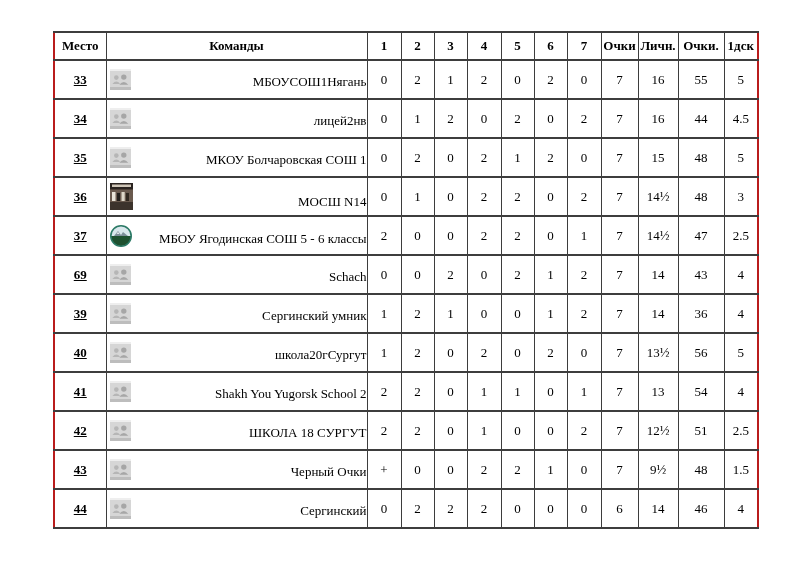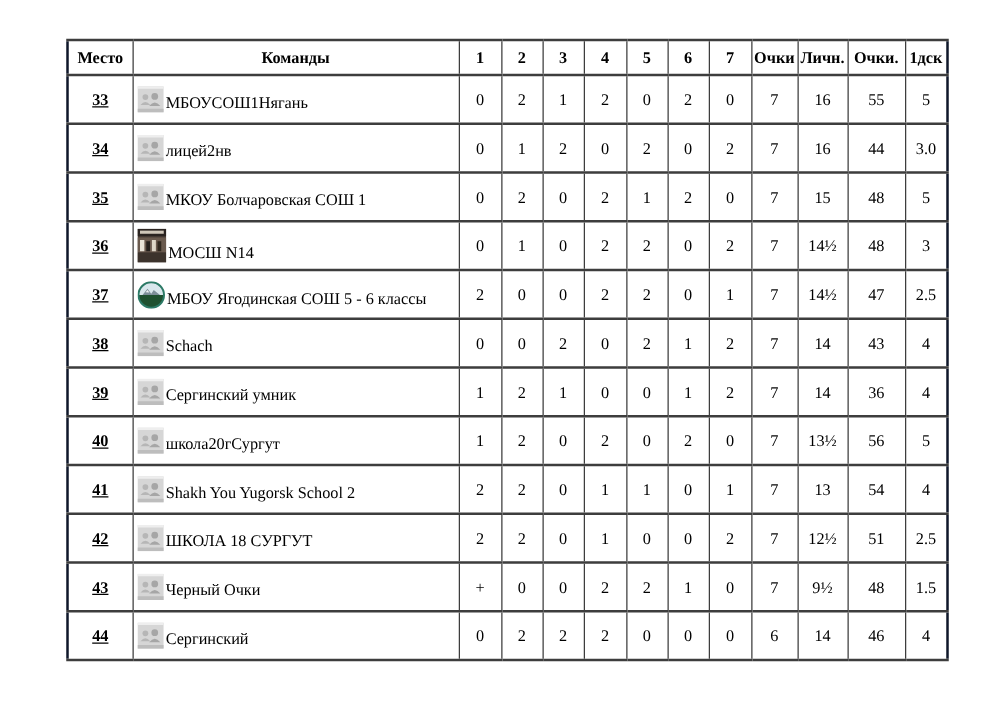--- a/index.html
+++ b/index.html
@@ -13,21 +13,21 @@
     overflow: hidden;
   }
   .table-wrap {
     position: absolute;
     left: 53px;
     top: 31px;
   }
   table {
     border-collapse: collapse;
     table-layout: fixed;
-    border: 2px solid #0f172a;
+    border: 2px solid #b91c1c;
   }
   th, td {
     border-left: 1px solid #3d3d3d;
     border-right: 1px solid #3d3d3d;
     border-top: 2px solid #3d3d3d;
     border-bottom: 2px solid #3d3d3d;
     padding: 0;
     overflow: hidden;
   }
   th {
@@ -49,20 +49,21 @@
     text-decoration: underline;
   }
   td.team-cell {
     text-align: left;
   }
   .team-inner {
     display: flex;
     align-items: flex-end;
     padding-left: 3px;
     gap: 2px;
+    justify-content: space-between;
   }
   .avatar {
     display: inline-block;
     line-height: 0;
     flex: 0 0 auto;
   }
   .team-name {
     font-size: 13px;
     line-height: 1.05;
     padding-bottom: 1px;
@@ -168,21 +169,21 @@
           <td class="round-cell">0</td>
           <td class="round-cell">1</td>
           <td class="round-cell">2</td>
           <td class="round-cell">0</td>
           <td class="round-cell">2</td>
           <td class="round-cell">0</td>
           <td class="round-cell">2</td>
           <td class="points-cell">7</td>
           <td class="lichn-cell">16</td>
           <td class="buhg-cell">44</td>
-          <td class="odsk-cell">3.0</td>
+          <td class="odsk-cell">4.5</td>
         </tr>
         <tr>
           <td class="place-cell">35</td>
           <td class="team-cell">
             <div class="team-inner">
               <span class="avatar"><svg width="21" height="21" viewBox="0 0 21 21">
                   <rect width="21" height="21" fill="#d6d6d6"></rect>
                   <rect width="21" height="2" fill="#eeeeee"></rect>
                   <rect y="18" width="21" height="3" fill="#bdbdbd"></rect>
                   <circle cx="6.3" cy="8.6" r="2.3" fill="#b6b6b6"></circle>
@@ -255,21 +256,21 @@
           <td class="round-cell">2</td>
           <td class="round-cell">2</td>
           <td class="round-cell">0</td>
           <td class="round-cell">1</td>
           <td class="points-cell">7</td>
           <td class="lichn-cell">14½</td>
           <td class="buhg-cell">47</td>
           <td class="odsk-cell">2.5</td>
         </tr>
         <tr>
-          <td class="place-cell">38</td>
+          <td class="place-cell">69</td>
           <td class="team-cell">
             <div class="team-inner">
               <span class="avatar"><svg width="21" height="21" viewBox="0 0 21 21">
                   <rect width="21" height="21" fill="#d6d6d6"></rect>
                   <rect width="21" height="2" fill="#eeeeee"></rect>
                   <rect y="18" width="21" height="3" fill="#bdbdbd"></rect>
                   <circle cx="6.3" cy="8.6" r="2.3" fill="#b6b6b6"></circle>
                   <path d="M2.4 15 q3.9 -4.8 7.8 0 z" fill="#b6b6b6"></path>
                   <circle cx="13.8" cy="8.1" r="2.7" fill="#a6a6a6"></circle>
                   <path d="M9.3 15.8 q4.5 -5.8 9 0 z" fill="#a6a6a6"></path>

